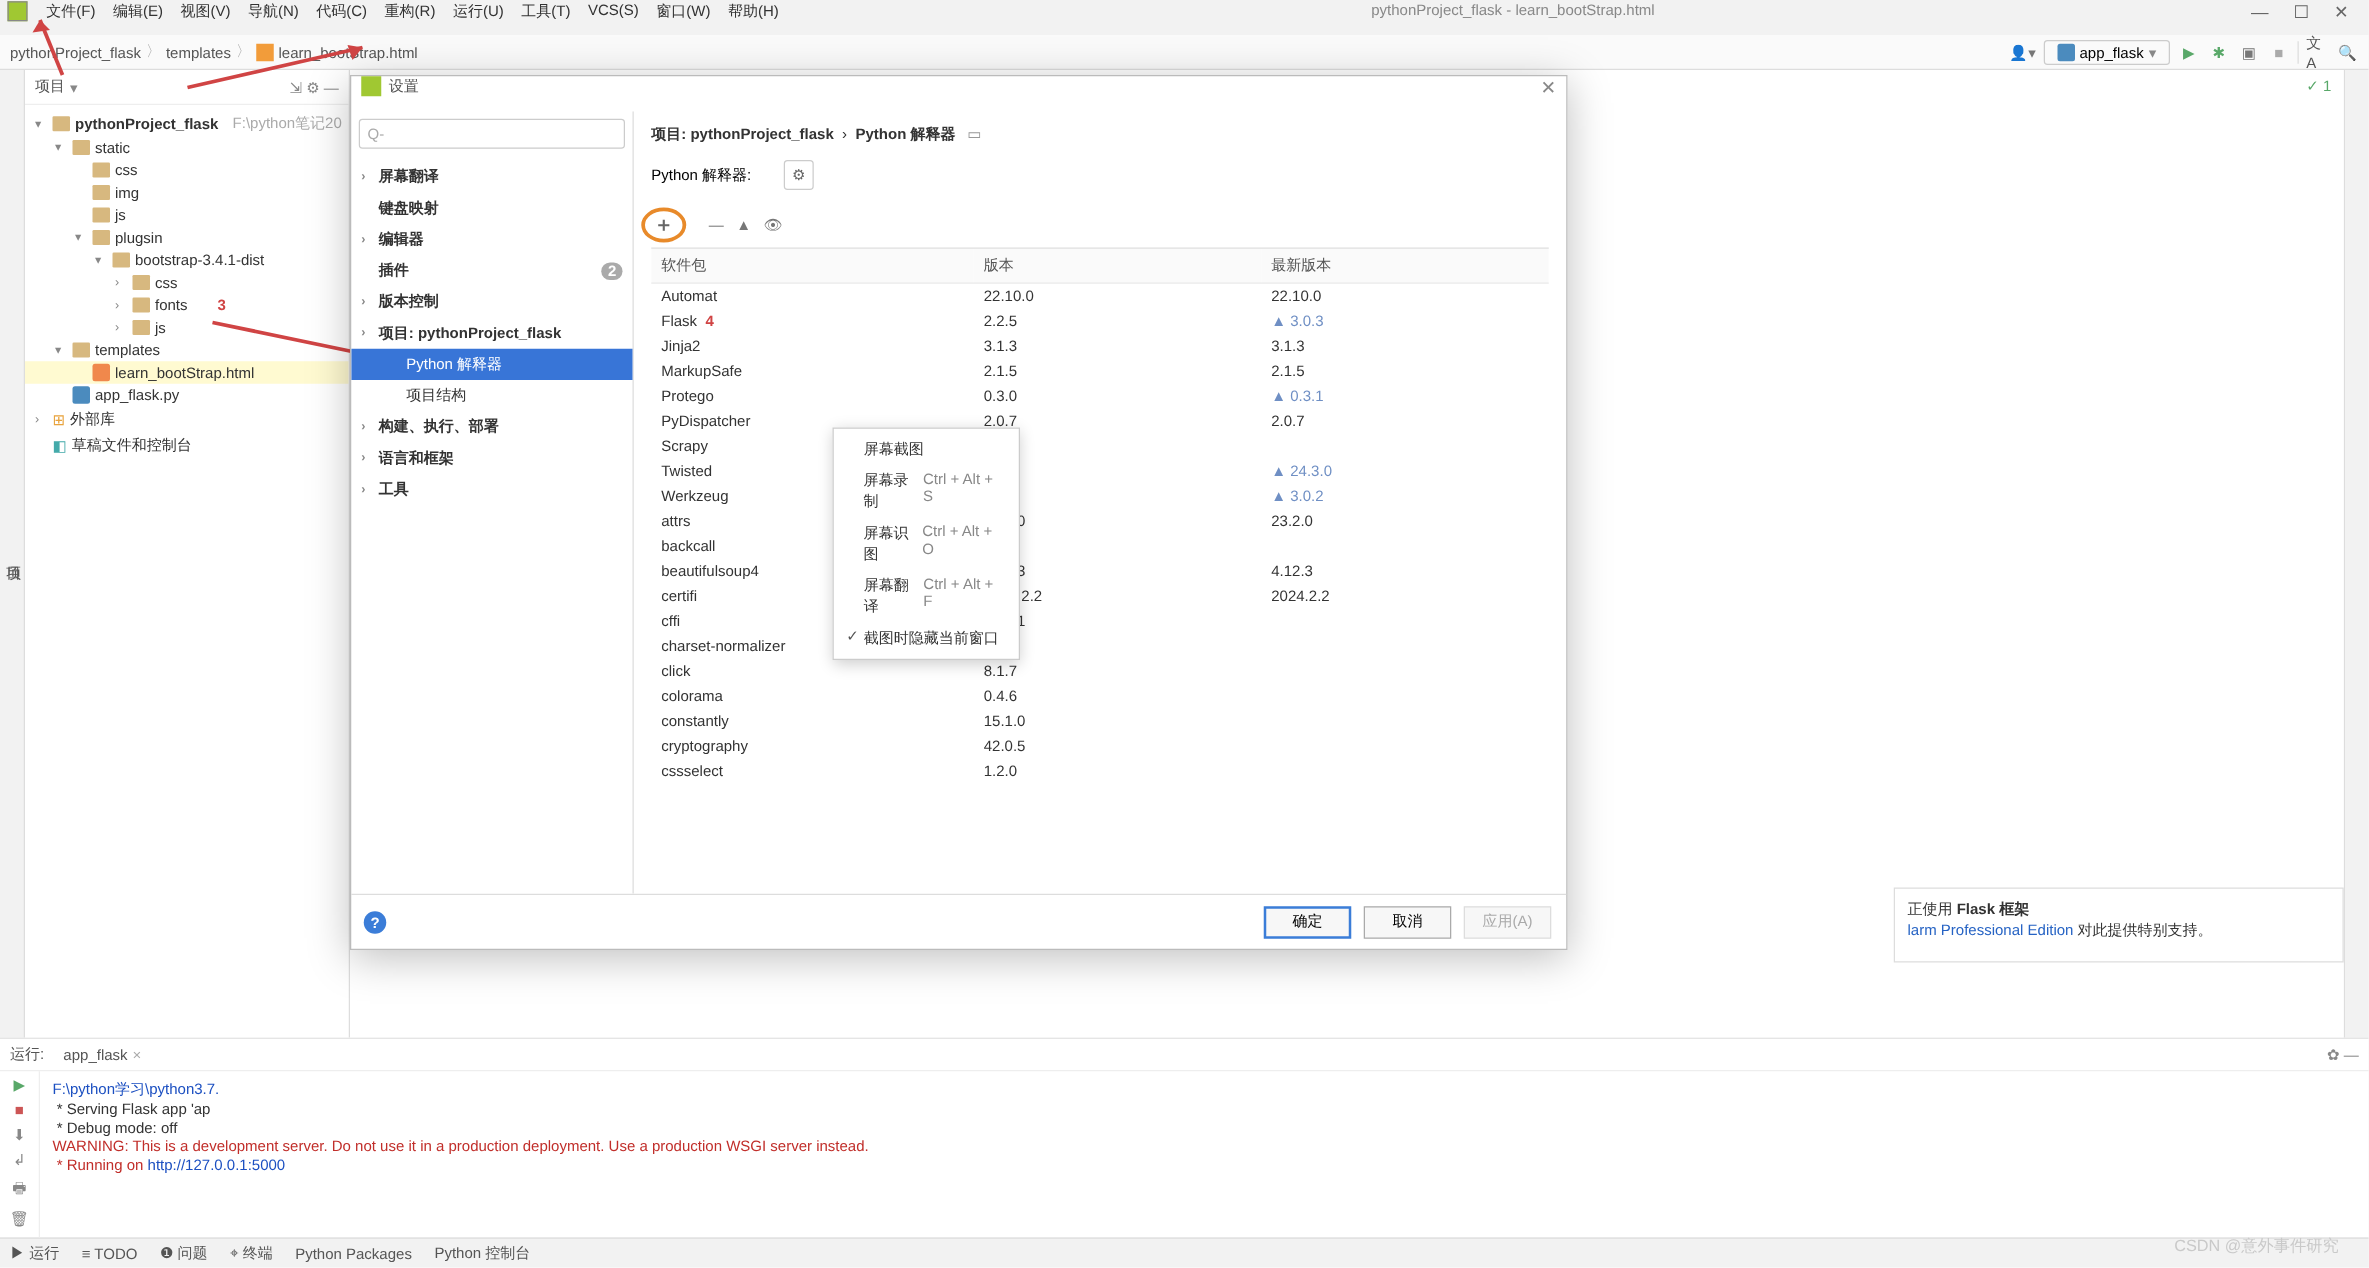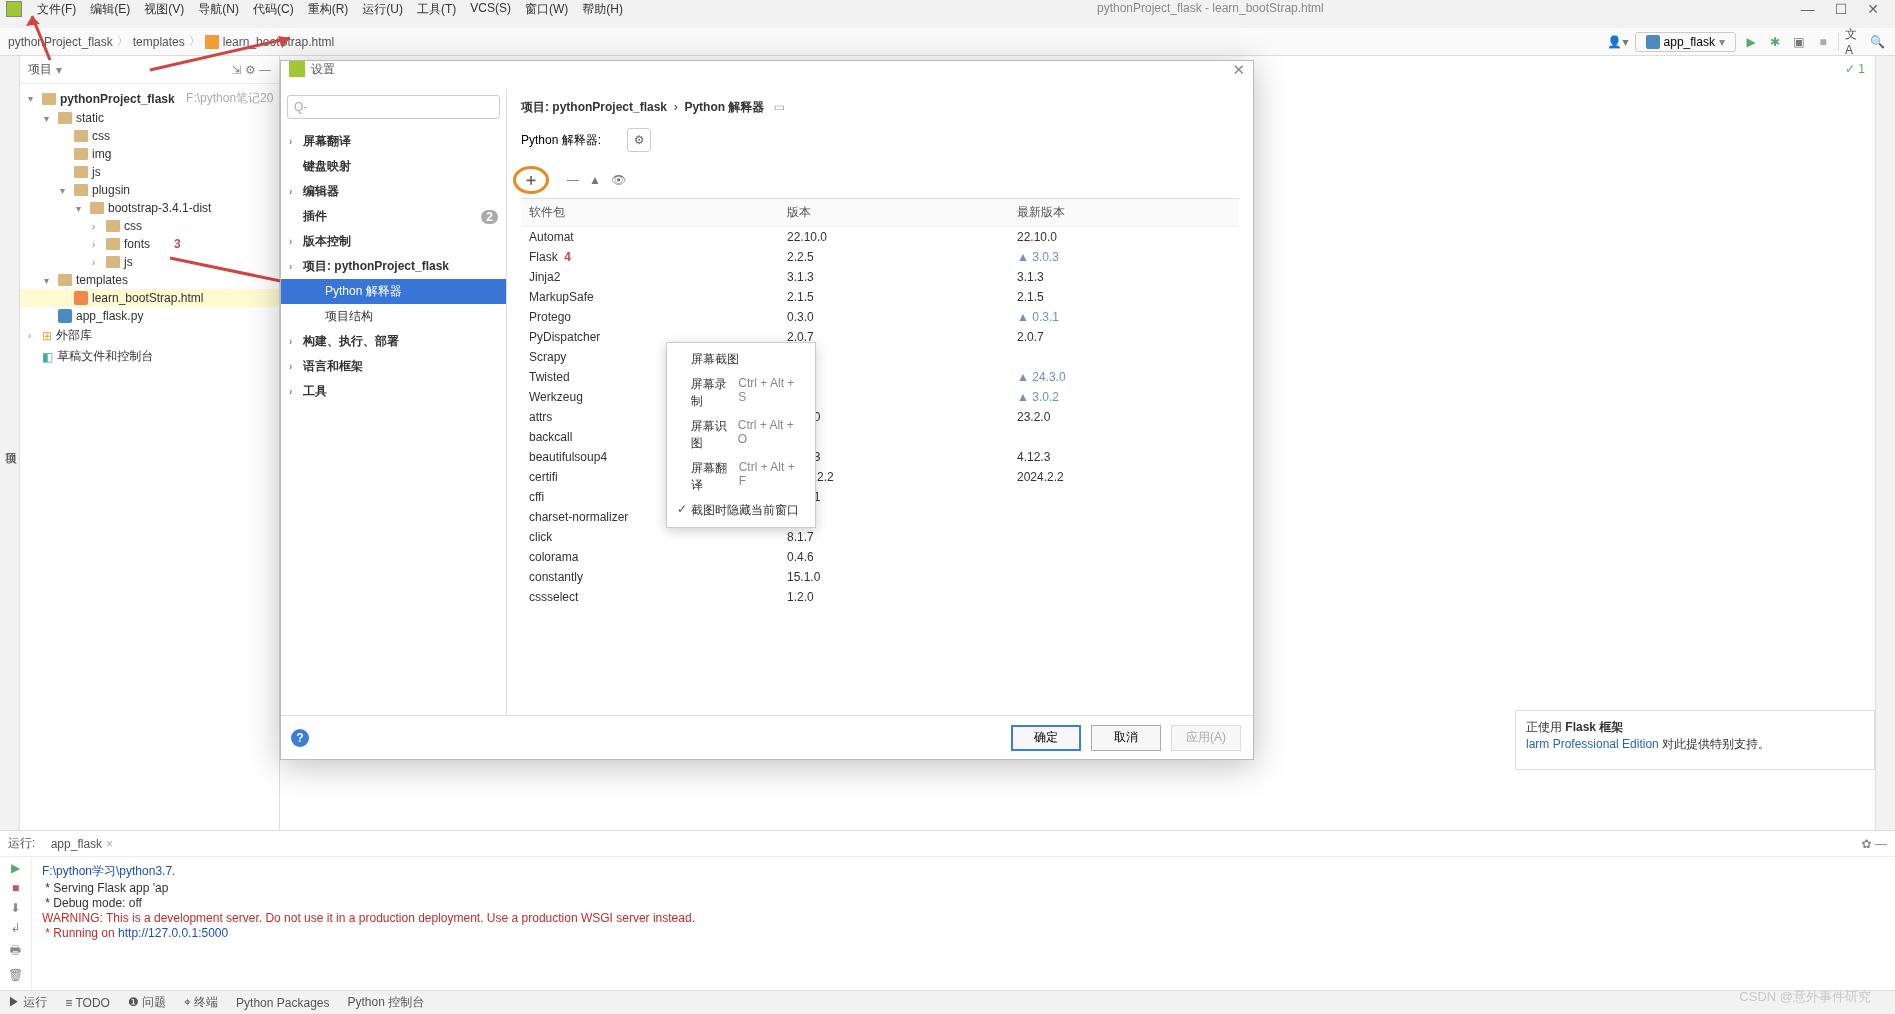--- a/index.html
+++ b/index.html
@@ -430,20 +430,25 @@
                 <td>colorama</td>
                 <td>0.4.6</td>
                 <td></td>
               </tr>
               <tr>
                 <td>constantly</td>
                 <td>15.1.0</td>
                 <td></td>
               </tr>
               <tr>
+                <td>cryptography</td>
+                <td>42.0.5</td>
+                <td></td>
+              </tr>
+              <tr>
                 <td>cssselect</td>
                 <td>1.2.0</td>
                 <td></td>
               </tr>
             </tbody>
         </table>
       </div>
     </div>
   </div>
   <div class="dfoot">

